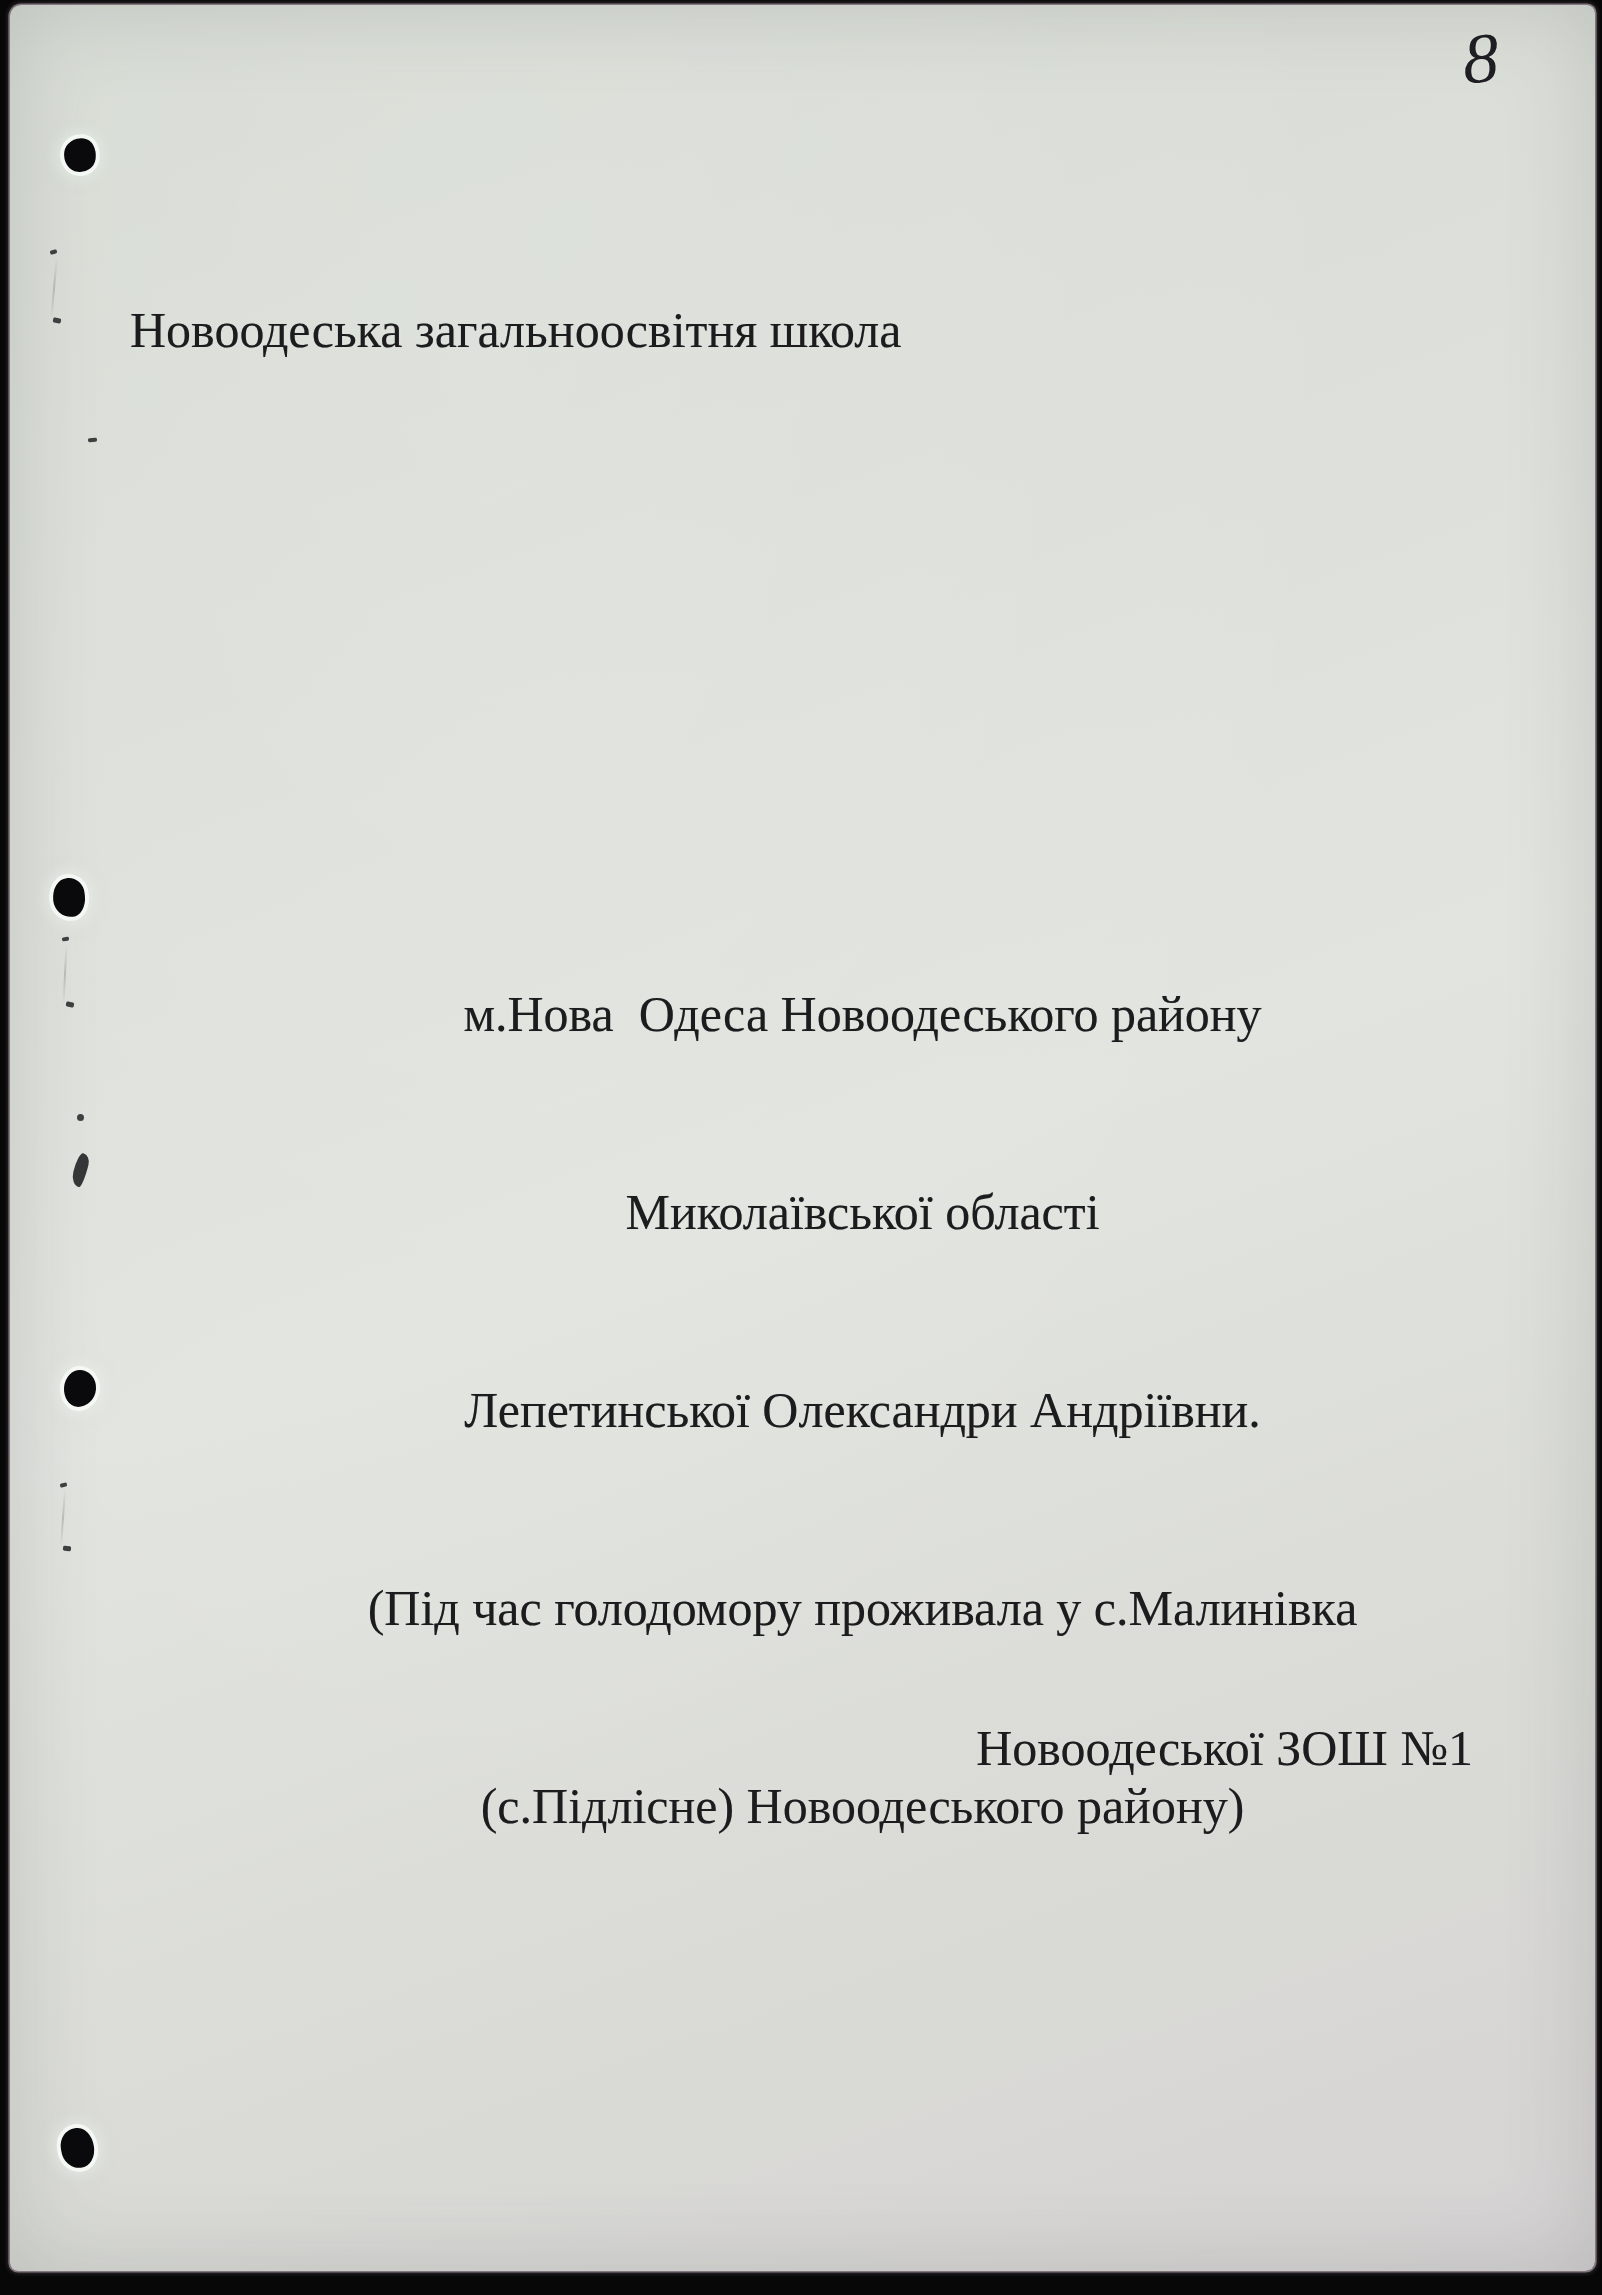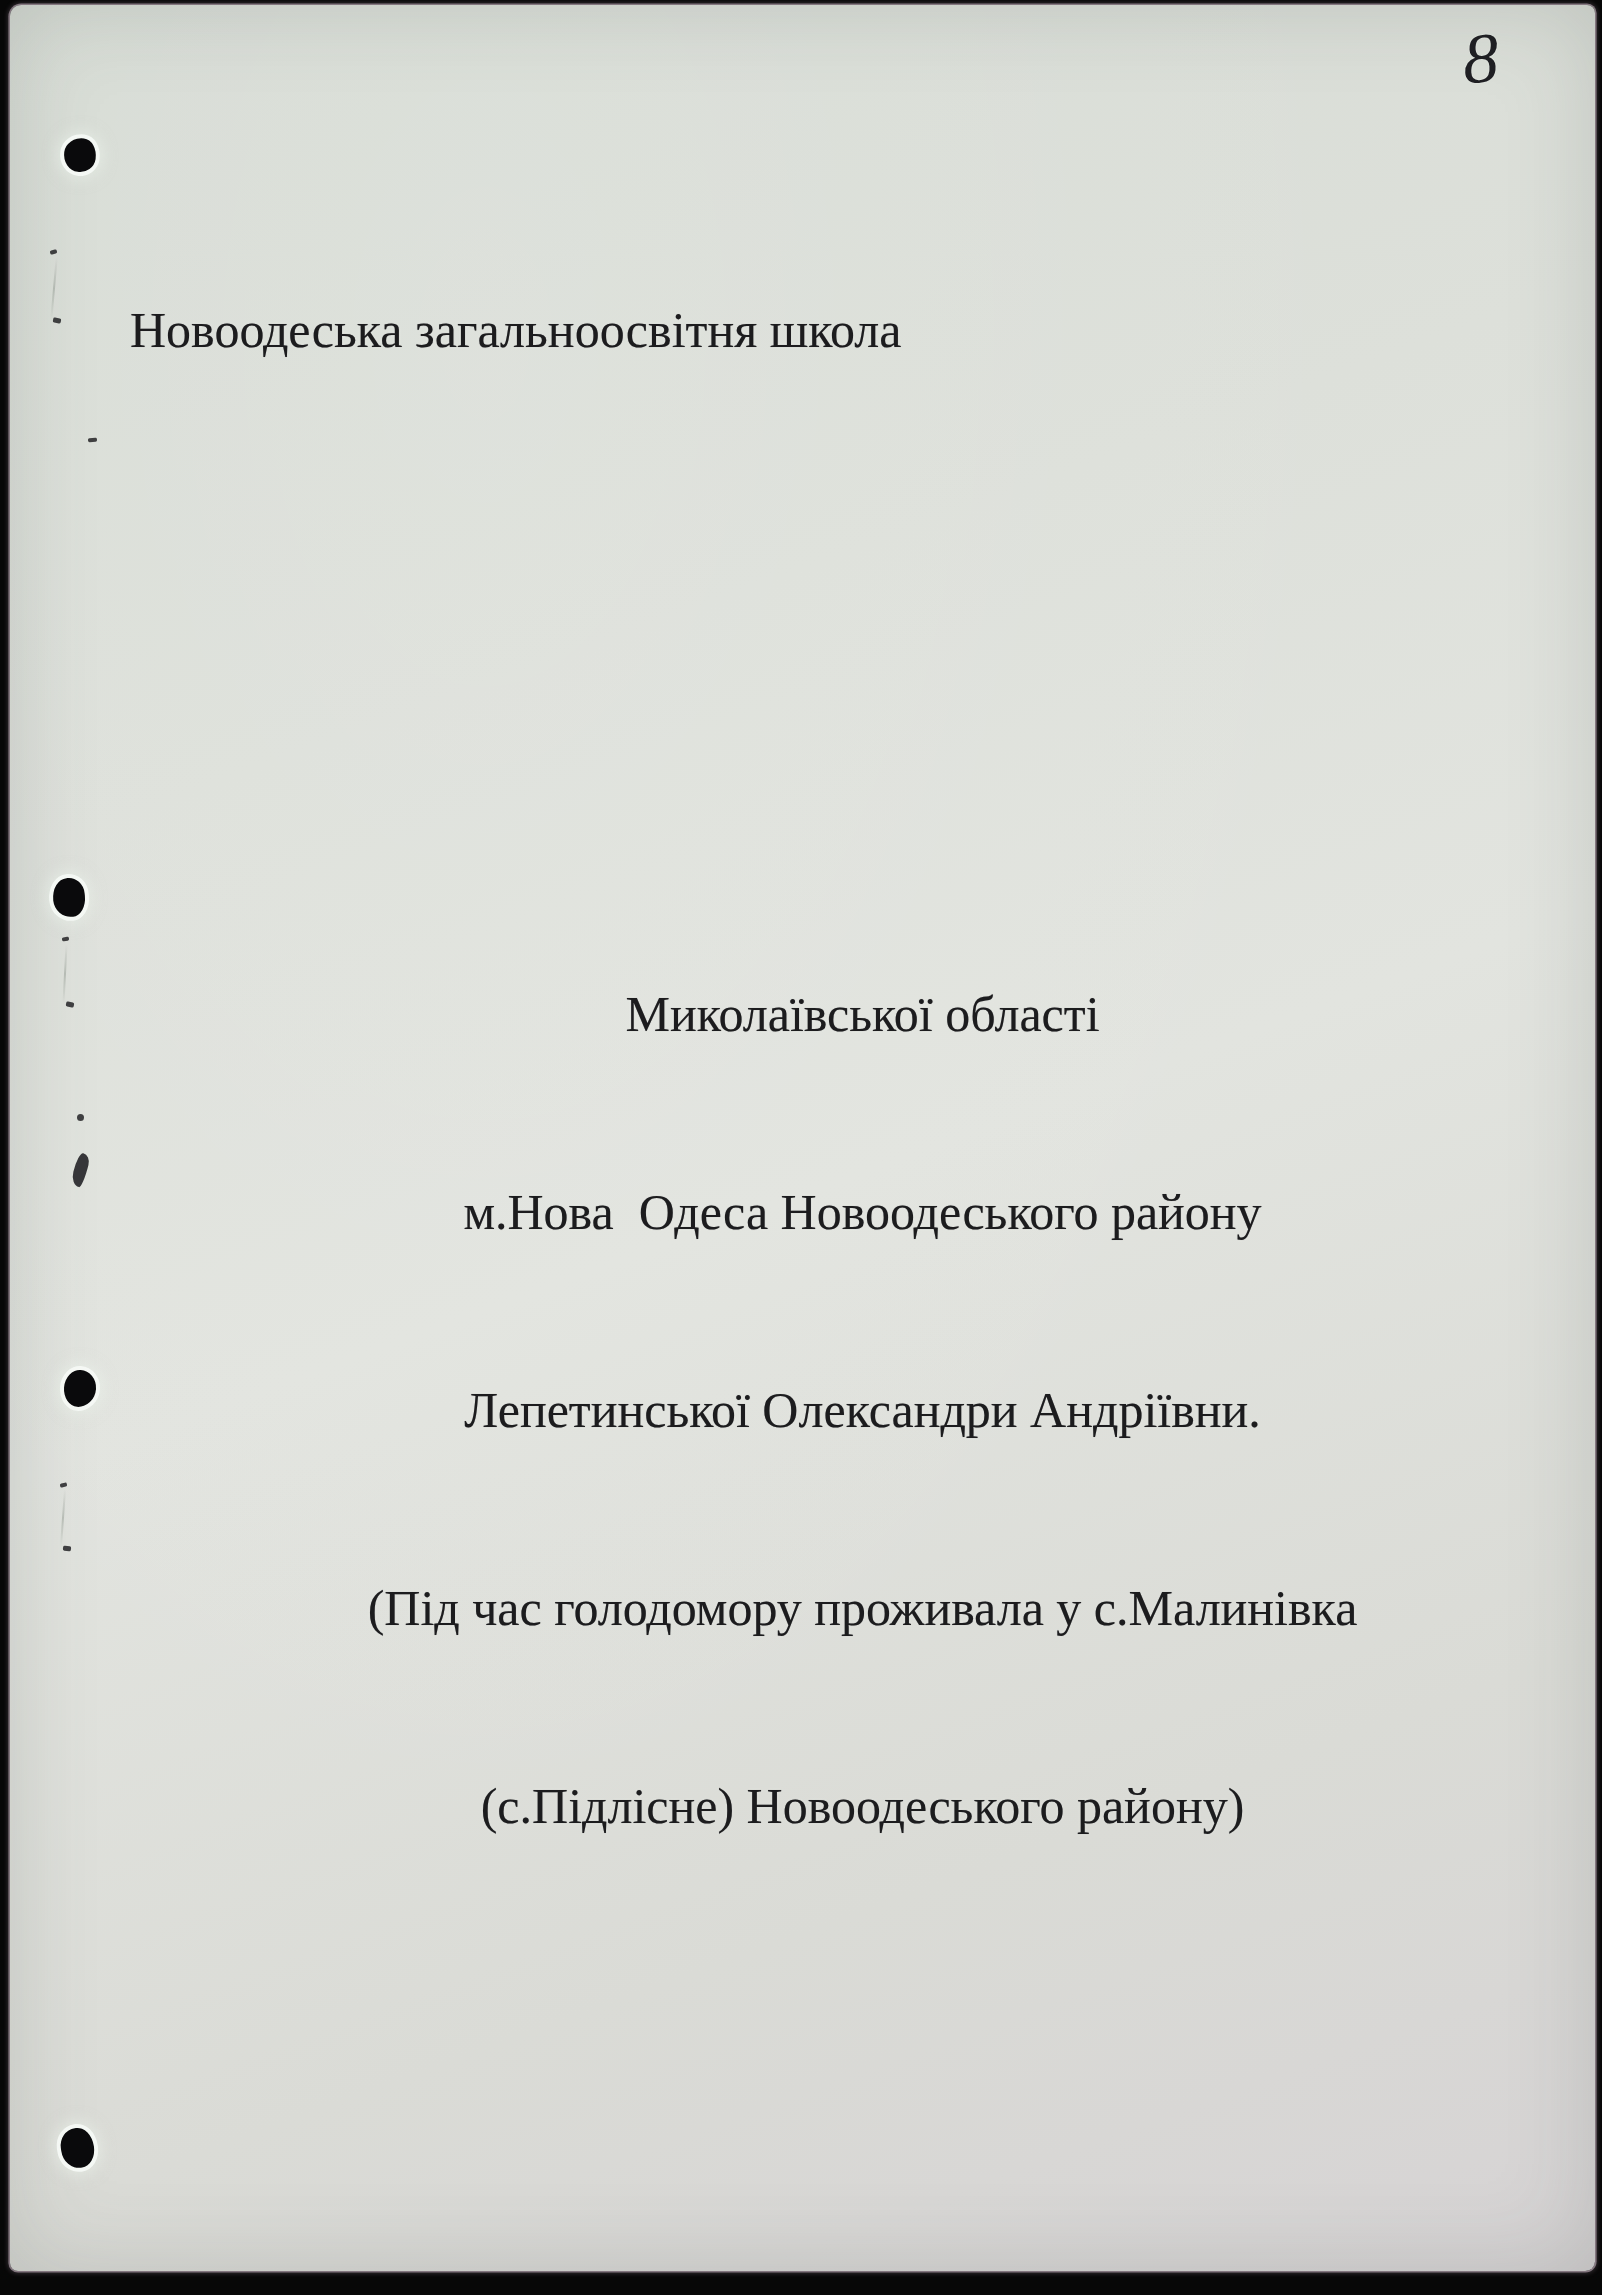--- a/index.html
+++ b/index.html
@@ -115,28 +115,29 @@
 
   <div id="paper"></div>
 
   <div class="pagenum">8</div>
 
   <div class="header ink">
     <div>Новоодеська загальноосвітня школа</div>
   </div>
 
   <div class="titleblock ink">
+    <div>м.Нова  Одеса Новоодеського району</div>
     <div>Миколаївської області</div>
-    <div>м.Нова  Одеса Новоодеського району</div>
     <div>Лепетинської Олександри Андріївни.</div>
     <div>(Під час голодомору проживала у с.Малинівка</div>
     <div>(с.Підлісне) Новоодеського району)</div>
   </div>
 
   <div class="sigblock ink">
+    <div>Новоодеської ЗОШ №1</div>
     
     
   </div>
 
   <div class="hole h1"></div>
   <div class="hole h2"></div>
   <div class="hole h3"></div>
   <div class="hole h4"></div>
 
   <div class="tick t1"></div>

